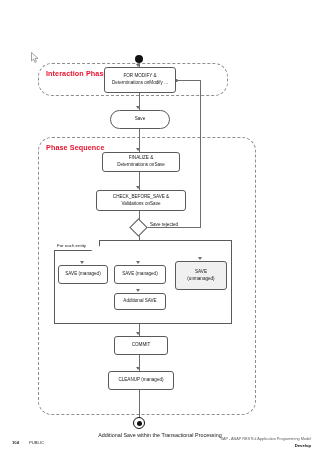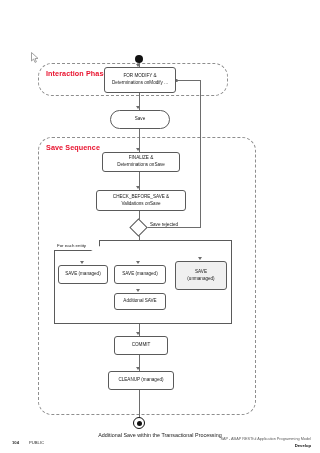--- a/index.html
+++ b/index.html
@@ -224,21 +224,21 @@
   <div class="cursor-glyph">
     <svg width="8" height="11" viewBox="0 0 8 11">
       <path d="M0.5 0.5 L0.5 9 L2.6 7 L4 10.4 L5.4 9.8 L4 6.6 L7 6.4 Z" fill="none" stroke="#8a8a8a" stroke-width="0.8"></path>
     </svg>
   </div>
 
   <div class="phase-box" id="interaction-phase"></div>
   <div class="phase-label" id="interaction-phase-label">Interaction Phase</div>
 
   <div class="phase-box" id="save-sequence"></div>
-  <div class="phase-label" id="save-sequence-label">Save Sequence</div>
+  <div class="phase-label" id="save-sequence-label">Phase Sequence</div>
 
   <div class="edge v" style="left:138.5px; top:62px; height:9px;"></div>
   <div class="arrow-down" style="left:136.2px; top:64px;"></div>
 
   <div class="edge v" style="left:138.5px; top:93px; height:18px;"></div>
   <div class="arrow-down" style="left:136.2px; top:106px;"></div>
 
   <div class="edge v" style="left:138.5px; top:129px; height:25px;"></div>
   <div class="arrow-down" style="left:136.2px; top:148px;"></div>
 

